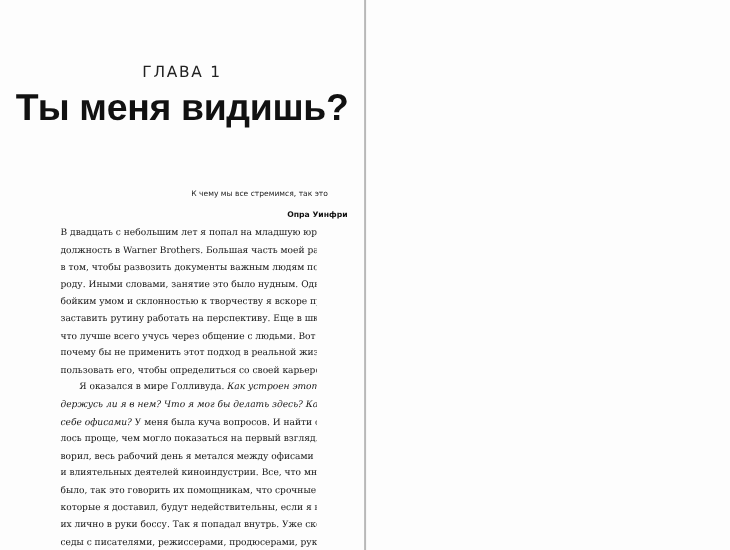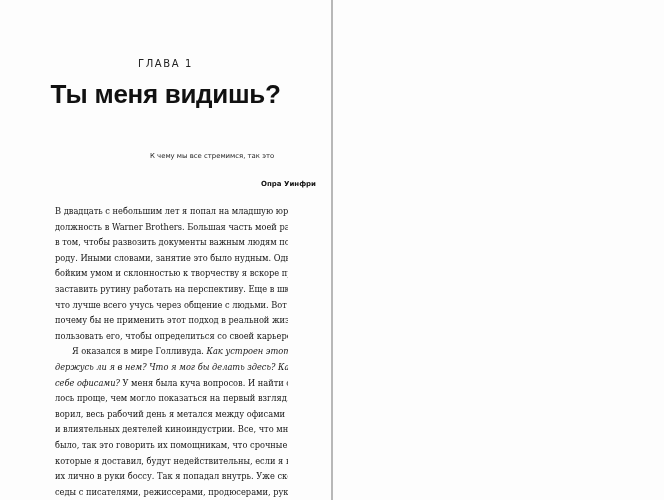--- a/index.html
+++ b/index.html
@@ -13,34 +13,35 @@
   .page { position: absolute; top: 0; height: 500px; background: #fdfdfd; }
   .page-left { left: 0; width: 331px; }
   .page-right { left: 333px; width: 331px; }
   .gutter {
     position: absolute; left: 331px; top: 0; width: 2px; height: 500px;
     background: #b8b8b8;
   }
   .chapter-label {
     position: absolute; top: 58px; left: 0; width: 331px; text-align: center;
     font-family: "DejaVu Sans", "Liberation Sans", sans-serif;
-    font-size: 10px; letter-spacing: 1.6px; color: #222;
+    font-size: 14px; letter-spacing: 1.6px; color: #222;
   }
   .chapter-title {
     position: absolute; top: 79px; left: 0; width: 331px; text-align: center;
     font-family: "Liberation Sans", "DejaVu Sans", sans-serif;
-    font-weight: bold; font-size: 26px; letter-spacing: -0.3px; color: #111;
+    font-weight: bold; font-size: 34px; letter-spacing: -0.3px; color: #111;
   }
   .epigraph {
-    position: absolute; top: 151px; left: 150px; width: 172px;
+    position: absolute; top: 171px; left: 150px; width: 172px;
+    text-align: center;
     font-family: "DejaVu Sans", "Liberation Sans", sans-serif;
     font-size: 6.9px; line-height: 10px; color: #222;
   }
   .epigraph-author {
-    position: absolute; top: 180px; left: 150px; width: 166px; text-align: right;
+    position: absolute; top: 191px; left: 150px; width: 166px; text-align: right;
     font-family: "DejaVu Sans", "Liberation Sans", sans-serif;
     font-weight: bold; font-size: 7px; color: #111;
   }
   .text-col {
     position: absolute;
     font-size: 8.25px; line-height: 15.6px;
     text-align: justify; color: #151515;
   }
   .left-col { left: 55px; top: 204px; width: 233px; }
   .text-col p { margin: 0; text-indent: 0; }

